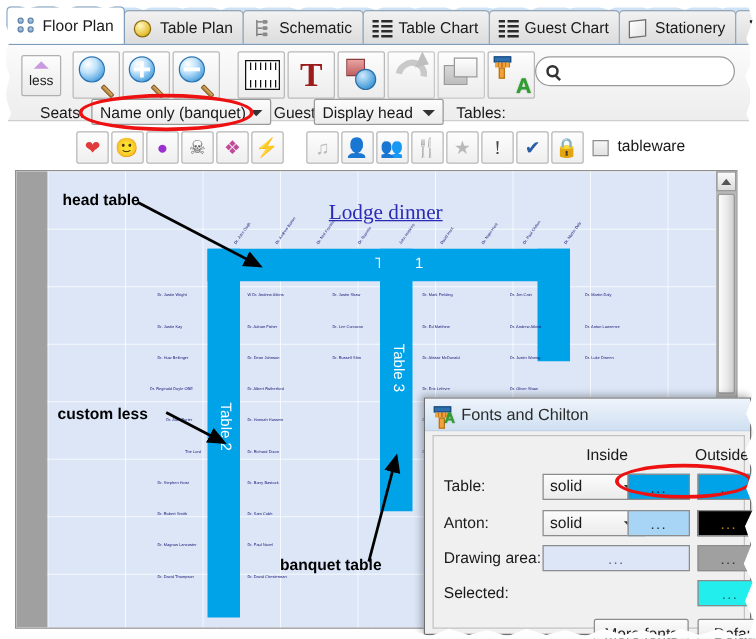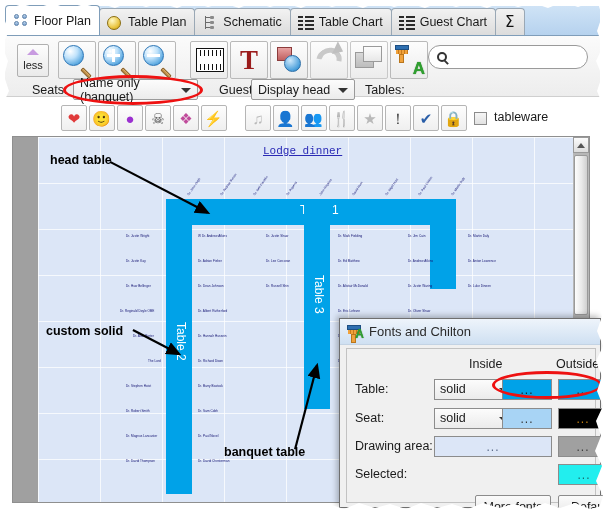--- a/index.html
+++ b/index.html
@@ -179,22 +179,22 @@
   .canvas-outside { position:absolute; inset:0; background:#a0a0a0; }
   .canvas-inside {
     position:absolute; left:25px; top:0; right:16px; bottom:0;
     background:#dce6f7;
     background-image:
       linear-gradient(to right, rgba(255,255,255,.75) 1px, transparent 1px),
       linear-gradient(to bottom, rgba(255,255,255,.75) 1px, transparent 1px);
     background-size:62px 46px;
   }
   .plan-title {
-    position:absolute; left:225px; top:8px; font-size:11px; color:#2a2ab5;
-    text-decoration:underline; font-family:Liberation Mono, monospace;
+    position:absolute; left:225px; top:23px; font-size:17px; color:#2a2ab5;
+    text-decoration:underline; font-family:Liberation Serif, serif;
   }
   .tbl { position:absolute; background:#00a2e8; }
   .tbl-label {
     position:absolute; color:#ffffff; font-size:12px;
     font-family:"Liberation Sans",sans-serif; white-space:nowrap;
   }
   .tbl-label.vert { writing-mode:vertical-rl; }
   .seat {
     position:absolute; font-size:3.1px; color:#101070; white-space:nowrap;
     font-family:"Liberation Sans",sans-serif; transform-origin:left center;
@@ -312,20 +312,26 @@
         <i class="a" style="top:1px"></i>
           <i class="b" style="top:1px"></i>
         <i class="a" style="top:5px"></i>
           <i class="b" style="top:5px"></i>
         <i class="a" style="top:9px"></i>
           <i class="b" style="top:9px"></i>
         <i class="a" style="top:13px"></i>
           <i class="b" style="top:13px"></i>
       </span>
       <span>Guest Chart</span>
+    </div>
+    <div class="tab">
+      <span class="tico">
+          <span class="ico-page" style="display:block"></span>
+        </span>
+      <span>Stationery</span>
     </div>
     <div class="tab" style="padding:0 9px;">
       <span class="ico-sigma">Σ</span>
     </div>
 
   </div>
 
   <div class="toolbar">
 
     <div class="btn-less">
@@ -398,21 +404,21 @@
       <span class="greenA">A</span>
     </div>
 
     <div class="searchbox">
       <span class="mag-sm"></span>
     </div>
   </div>
 
   <div class="optrow">
     <span class="lbl" style="left:27px">Seats:</span>
-    <div class="combo" style="left:68px; width:125px">
+    <div class="combo" style="left:68px; width:144px">
       <span>Name only (banquet)</span>
       <span class="caret"></span>
     </div>
 
     <span class="lbl" style="left:214px">Guests:</span>
     <div class="combo" style="left:246px; width:104px">
       <span>Display head</span>
       <span class="caret"></span>
     </div>
 
@@ -517,21 +523,21 @@
           <marker id="ah" markerWidth="7" markerHeight="7" refX="5.6" refY="3" orient="auto">
             <path d="M0,0 L7,3 L0,6 z" fill="#000"></path>
           </marker>
         </defs>
         <line x1="72" y1="25" x2="170" y2="76" stroke="#000" stroke-width="2.2" marker-end="url(#ah)"></line>
         <line x1="95" y1="194" x2="141" y2="218" stroke="#000" stroke-width="2.2" marker-end="url(#ah)"></line>
         <line x1="258" y1="314" x2="280" y2="230" stroke="#000" stroke-width="2.2" marker-end="url(#ah)"></line>
       </svg>
 
       <span class="annot" style="left:12px; top:16px;">head table</span>
-      <span class="annot" style="left:8px; top:187px;">custom solid</span>
+      <span class="annot" style="left:8px; top:187px;">custom less</span>
       <span class="annot" style="left:186px; top:308px;">banquet table</span>
     </div>
 
     <div class="vscroll">
       <div class="up">
         <span class="arr-up"></span>
       </div>
       <div class="thumb"></div>
     </div>
   </div>
@@ -554,21 +560,21 @@
       <span class="colhdr" style="left:209px; top:8px;">Outside</span>
 
       <span class="rowlbl" style="left:8px; top:33px;">Table:</span>
       <div class="dcombo" style="left:87px; top:30px;">
         <span>solid</span>
         <span class="caret"></span>
       </div>
       <div class="swatch" style="left:155px; top:30px; width:50px; background:#00a2e8; color:#222;">...</div>
       <div class="swatch" style="left:211px; top:30px; width:50px; background:#00a2e8; color:#222;">...</div>
 
-      <span class="rowlbl" style="left:8px; top:62px;">Seat:</span>
+      <span class="rowlbl" style="left:8px; top:62px;">Anton:</span>
       <div class="dcombo" style="left:87px; top:59px;">
         <span>solid</span>
         <span class="caret"></span>
       </div>
       <div class="swatch" style="left:155px; top:59px; width:50px; background:#a8d4f5; color:#333;">...</div>
       <div class="swatch" style="left:211px; top:59px; width:50px; background:#000000; color:#c8820f;">...</div>
 
       <span class="rowlbl" style="left:8px; top:90px;">Drawing area:</span>
       <div class="swatch" style="left:87px; top:87px; width:118px; background:#dce6f7; color:#5a6a88;">...</div>
       <div class="swatch" style="left:211px; top:87px; width:50px; background:#a0a0a0; color:#3a3a3a;">...</div>

